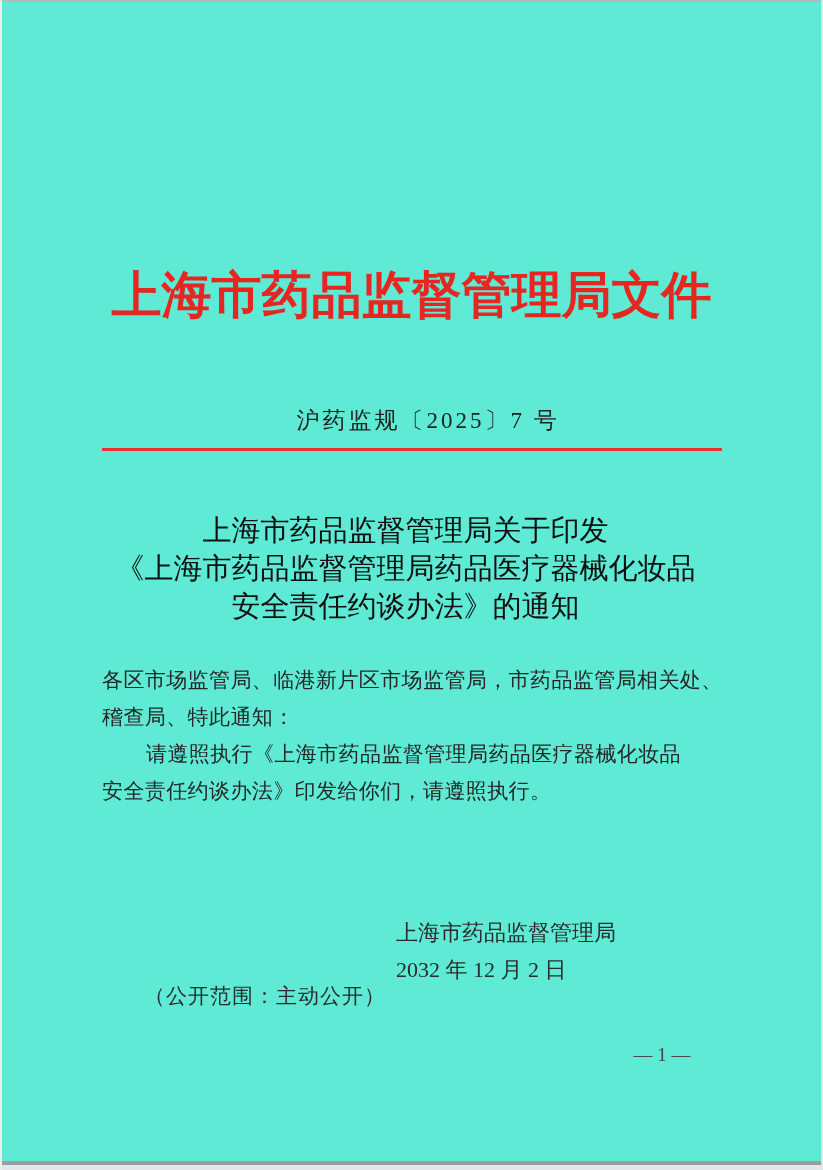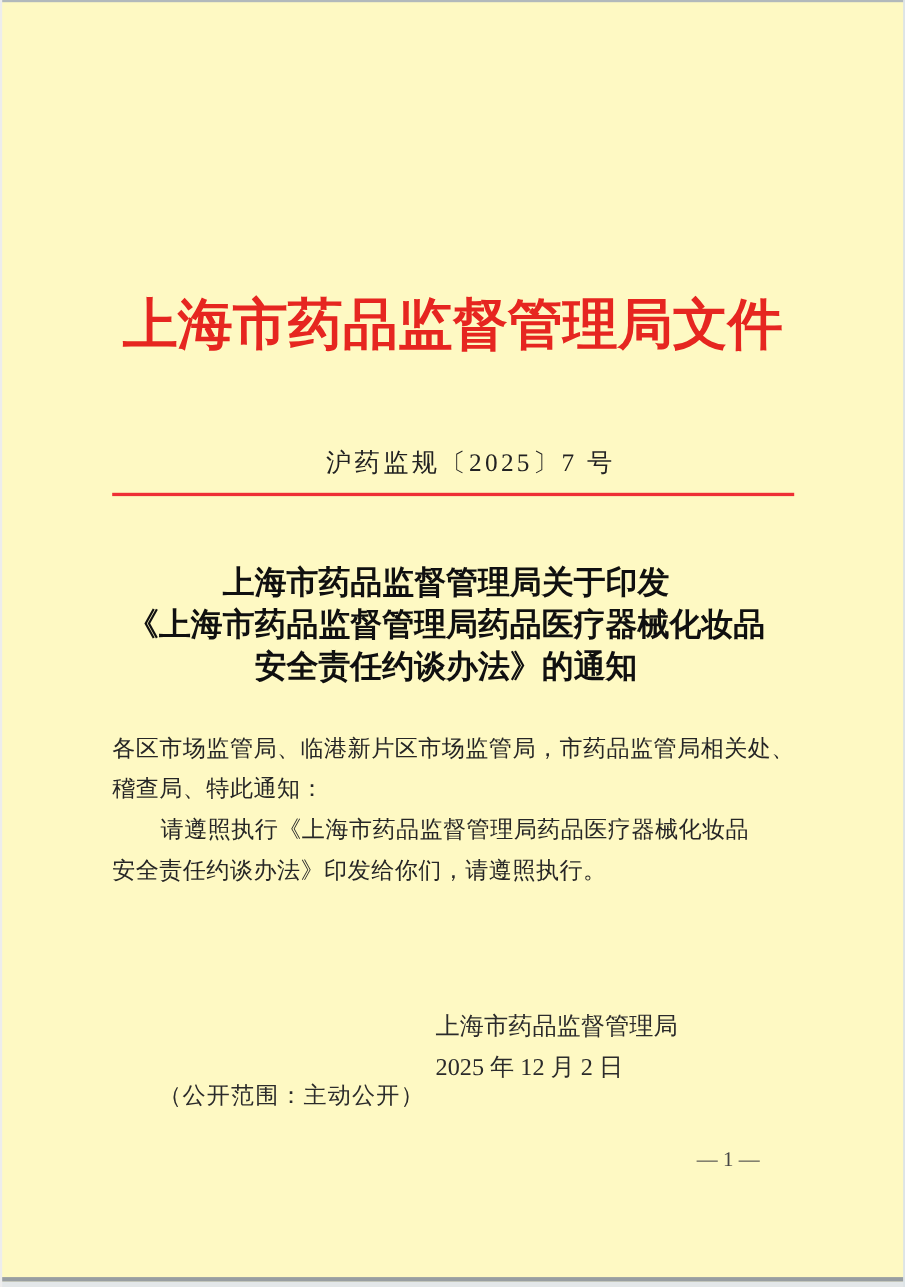--- a/index.html
+++ b/index.html
@@ -4,21 +4,21 @@
 <style>
   html, body {
     margin: 0;
     padding: 0;
     background: #ffffff;
   }
   .page {
     position: relative;
     width: 823px;
     height: 1170px;
-    background: #fef9c3;
+    background: #5eead4;
     overflow: hidden;
     font-family: "Liberation Serif", "DejaVu Serif", serif;
   }
   
   .edge-top    { position: absolute; top: 0; left: 0; right: 0; height: 2px; background: #b2b9bb; }
   .edge-bottom { position: absolute; top: 1161px; left: 0; right: 0; height: 4px; background: #989ea1; }
   .edge-bottom-light { position: absolute; top: 1165px; left: 0; right: 0; height: 5px; background: #e3e7e9; }
   .edge-right  { position: absolute; top: 0; bottom: 0; right: 0; width: 2px; background: #dde4e7; }
   .edge-left   { position: absolute; top: 0; bottom: 0; left: 0; width: 2px; background: #ededed; }
 
@@ -47,21 +47,21 @@
     top: 448px; left: 102px;
     width: 620px; height: 3px;
     background: #ee2f35;
   }
   .doc-title {
     position: absolute;
     top: 511px; left: 48px; right: 60px;
     text-align: center;
     font-size: 29px;
     line-height: 38px;
-    font-weight: 700;
+    font-weight: 400;
     color: #101010;
   }
   .body-text {
     position: absolute;
     top: 662px; left: 102px;
     width: 624px;
     font-size: 21px;
     line-height: 37px;
     letter-spacing: 0.4px;
     color: #262626;
@@ -119,20 +119,20 @@
 
   <div class="body-text">
     <div>各区市场监管局、临港新片区市场监管局，市药品监管局相关处、</div>
     <div>稽查局、特此通知：</div>
     <div class="indent">请遵照执行《上海市药品监督管理局药品医疗器械化妆品</div>
     <div>安全责任约谈办法》印发给你们，请遵照执行。</div>
   </div>
 
   <div class="signature-block">
     <div>上海市药品监督管理局</div>
-    <div>2025 年 12 月 2 日</div>
+    <div>2032 年 12 月 2 日</div>
   </div>
 
   <div class="disclosure">（公开范围：主动公开）</div>
 
   <div class="page-number">— 1 —</div>
 
 </div>
 
 </body></html>

